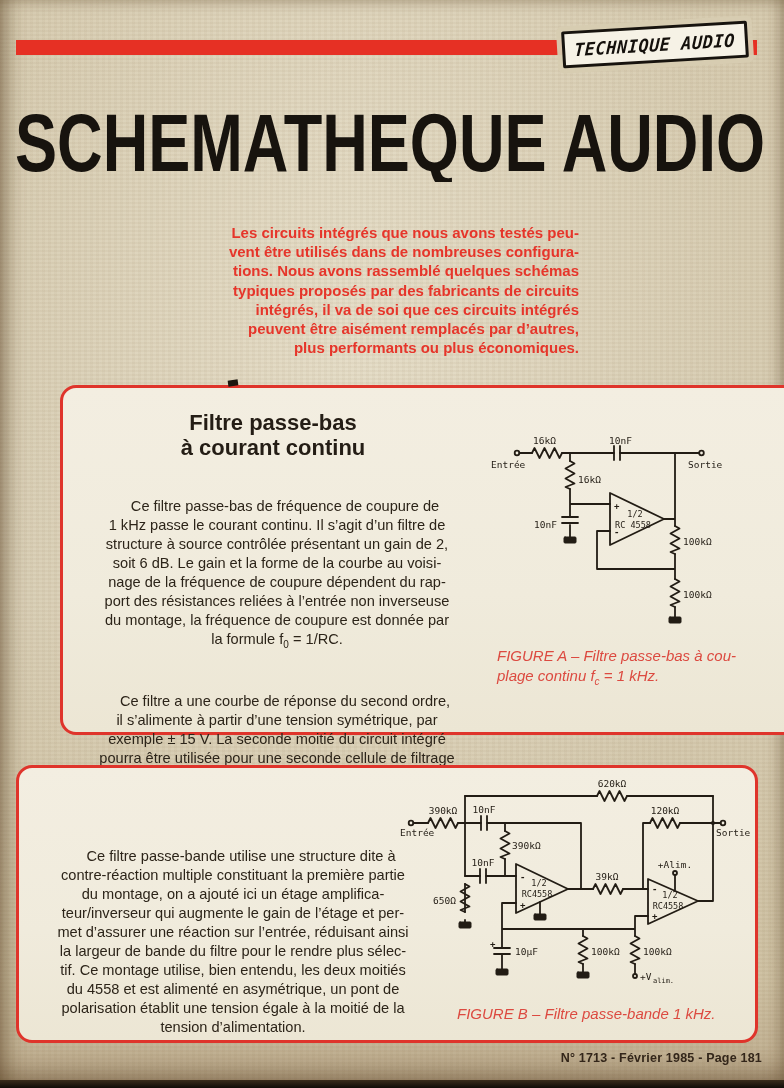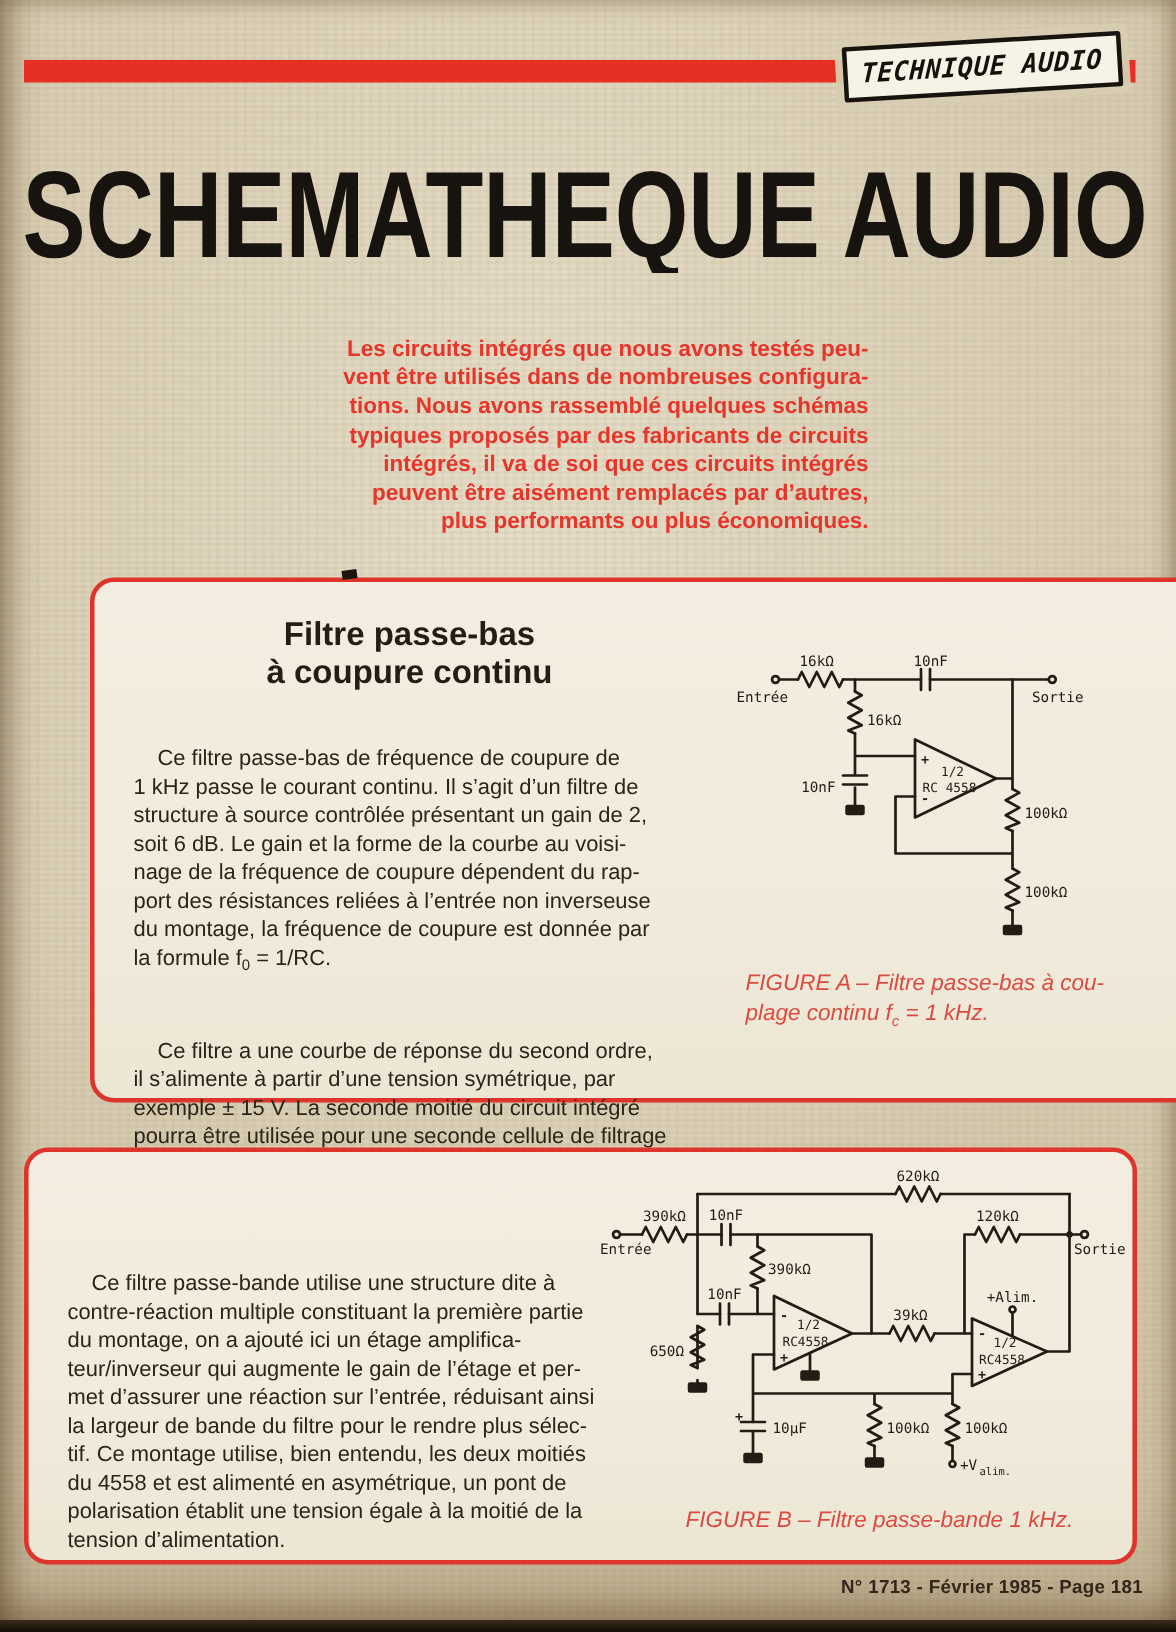--- a/index.html
+++ b/index.html
@@ -47,20 +47,21 @@
   #box1{top:385px;height:350px;margin-left:44px;}
   #box2{top:765px;height:278px;}
   .box-title{
     position:absolute;left:20px;width:380px;text-align:center;
     font-weight:bold;font-size:22px;line-height:25px;color:#241d15;
   }
   .box-body{
     position:absolute;left:26px;width:376px;
     font-size:14.6px;line-height:19px;color:#2c2419;
     white-space:pre-line;
+    text-align:center;
   }
   .box-body .indent{display:inline-block;width:16px;}
   sub,sup{font-size:10px;}
   .caption{
     position:absolute;color:#dc4a40;font-style:italic;font-size:15px;line-height:19.5px;
     white-space:pre-line;
   }
   .schematic{position:absolute;}
   .schematic path,.schematic polyline,.schematic circle,.schematic polygon,.schematic line,.schematic use{
     stroke:#221c14;stroke-width:1.8;fill:none;stroke-linecap:round;stroke-linejoin:round;
@@ -97,21 +98,21 @@
 vent être utilisés dans de nombreuses configura-
 tions. Nous avons rassemblé quelques schémas
 typiques proposés par des fabricants de circuits
 intégrés, il va de soi que ces circuits intégrés
 peuvent être aisément remplacés par d’autres,
 plus performants ou plus économiques.</div>
 
   <div class="article-box" id="box1">
     <div class="box-title" style="top:22px;">
       <span>Filtre passe-bas</span><br>
-      <span>à coupure continu</span>
+      <span>à courant continu</span>
     </div>
 
     <div class="box-body" style="top:90px;">
       <p style="margin:0;"><span class="indent"></span><span>Ce filtre passe-bas de fréquence de coupure de
 1 kHz passe le courant continu. Il s’agit d’un filtre de
 structure à source contrôlée présentant un gain de 2,
 soit 6 dB. Le gain et la forme de la courbe au voisi-
 nage de la fréquence de coupure dépendent du rap-
 port des résistances reliées à l’entrée non inverseuse
 du montage, la fréquence de coupure est donnée par

